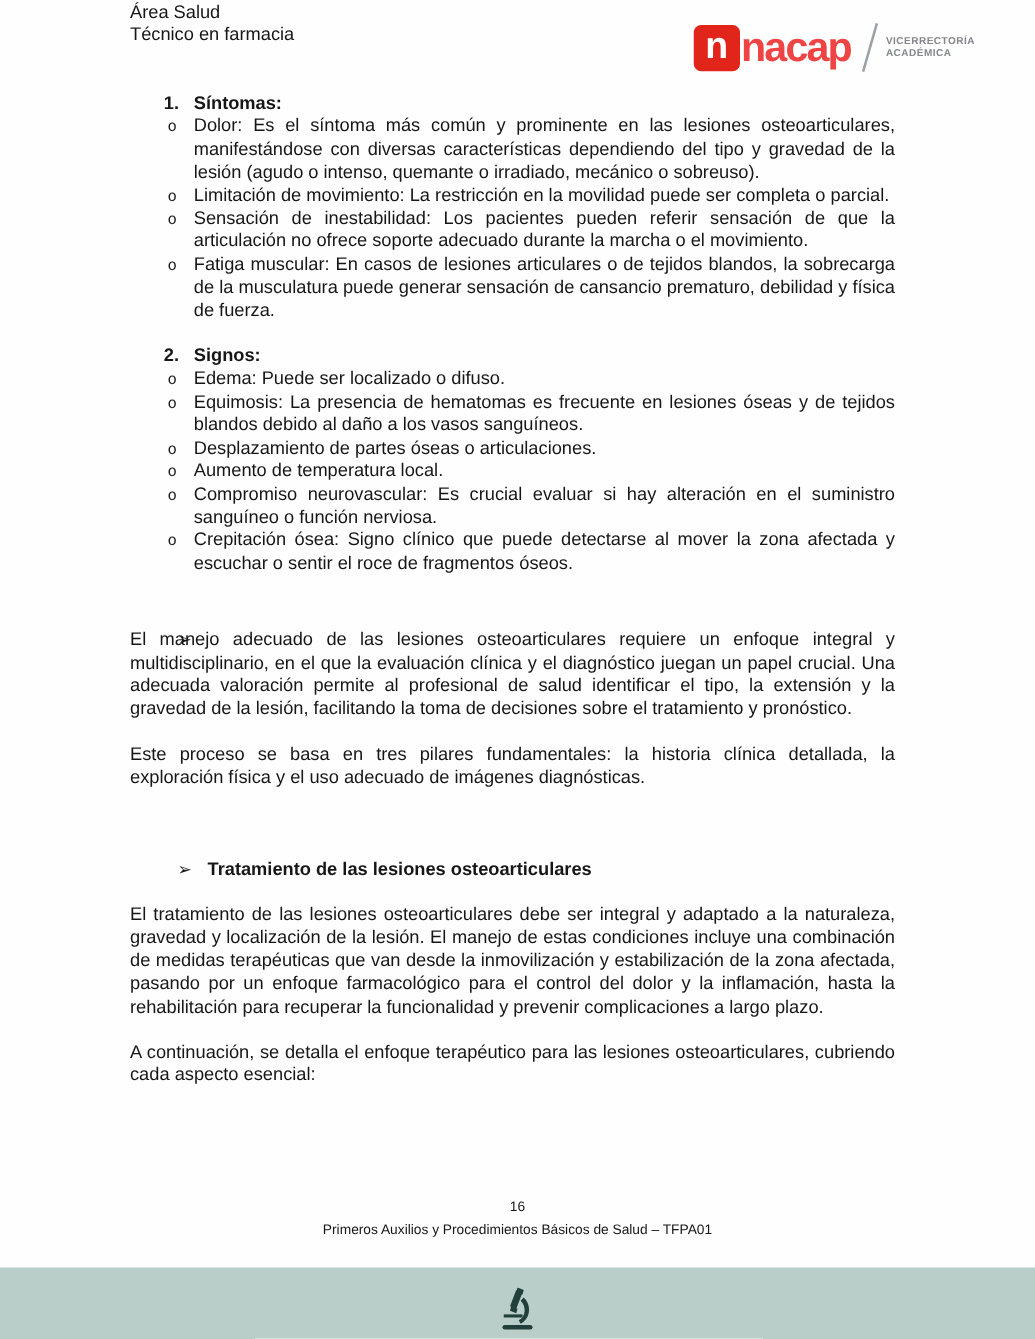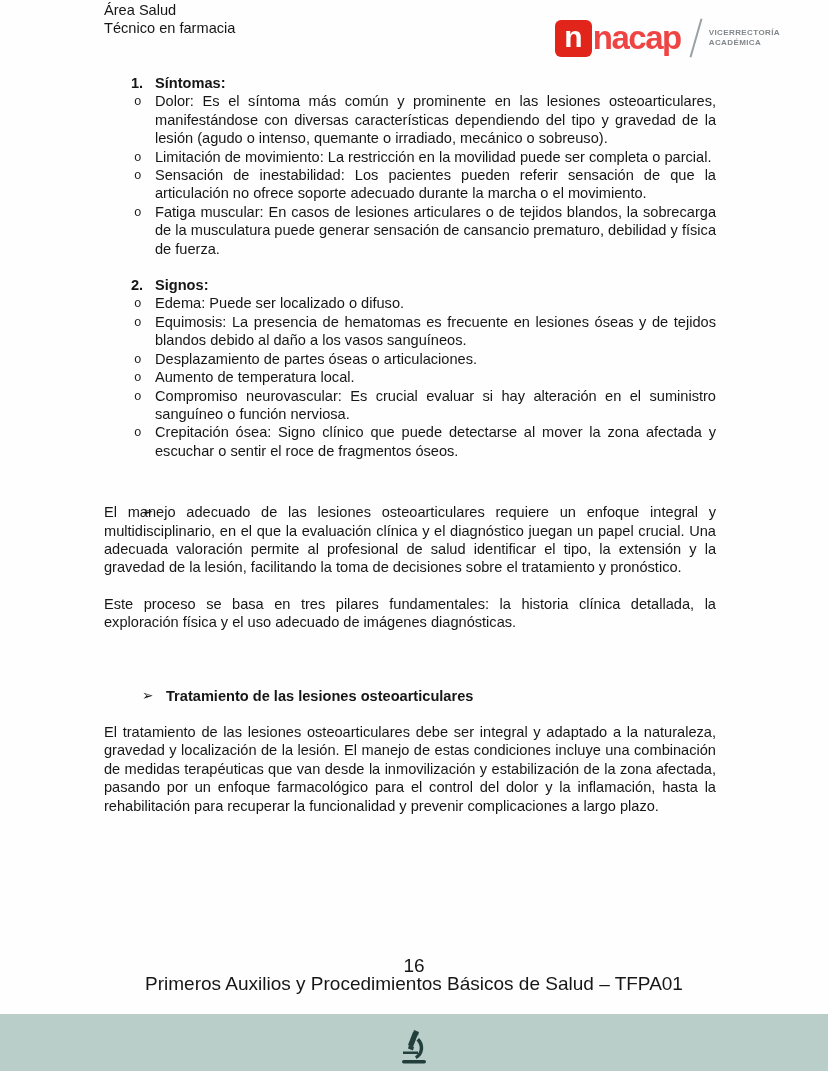--- a/index.html
+++ b/index.html
@@ -34,21 +34,21 @@
     font-family: "Liberation Mono", "DejaVu Sans Mono", monospace; font-size: 12.5px;
   }
   .signs-block { margin-top: 18px; }
   .section-heading { position: relative; padding-left: 62px; font-weight: bold; }
   .section-heading .arrow { position: absolute; left: 38px; top: 0; font-weight: normal; font-size: 13.5px; }
   .h1 { margin-top: 43px; }
   .h2 { margin-top: 55px; }
   .para { margin: 18px 0 0 0; text-align: justify; }
 
   
-  .page-footer { position: absolute; left: 0; top: 957px; width: 100%; text-align: center; font-size: 19px; line-height: 18.4px; }
+  .page-footer { position: absolute; left: 0; top: 957px; width: 100%; text-align: center; font-size: 11px; line-height: 18.4px; }
   .bottom-band {
     position: absolute; left: 0; bottom: 0; width: 100%; height: 57px;
     background: #b9cdc9; display: flex; align-items: center; justify-content: center;
   }
   .band-icon { margin-top: 8px; }
 </style>
 </head>
 <body>
 
 <div class="page">
@@ -128,20 +128,21 @@
       <span class="arrow">➢</span>
     </div>
     <p class="para">El manejo adecuado de las lesiones osteoarticulares requiere un enfoque integral y multidisciplinario, en el que la evaluación clínica y el diagnóstico juegan un papel crucial. Una adecuada valoración permite al profesional de salud identificar el tipo, la extensión y la gravedad de la lesión, facilitando la toma de decisiones sobre el tratamiento y pronóstico.</p>
     <p class="para">Este proceso se basa en tres pilares fundamentales: la historia clínica detallada, la exploración física y el uso adecuado de imágenes diagnósticas.</p>
 
     <div class="section-heading h2">
       <span class="arrow">➢</span>
       <span>Tratamiento de las lesiones osteoarticulares</span>
     </div>
     <p class="para">El tratamiento de las lesiones osteoarticulares debe ser integral y adaptado a la naturaleza, gravedad y localización de la lesión. El manejo de estas condiciones incluye una combinación de medidas terapéuticas que van desde la inmovilización y estabilización de la zona afectada, pasando por un enfoque farmacológico para el control del dolor y la inflamación, hasta la rehabilitación para recuperar la funcionalidad y prevenir complicaciones a largo plazo.</p>
+    <p class="para">A continuación, se detalla el enfoque terapéutico para las lesiones osteoarticulares, cubriendo cada aspecto esencial:</p>
 
   </div>
 
   <div class="page-footer">
     <div>16</div>
     <div>Primeros Auxilios y Procedimientos Básicos de Salud – TFPA01</div>
   </div>
 
   <div class="bottom-band">
     <svg class="band-icon" width="26" height="34" viewBox="0 0 26 34" xmlns="http://www.w3.org/2000/svg">

